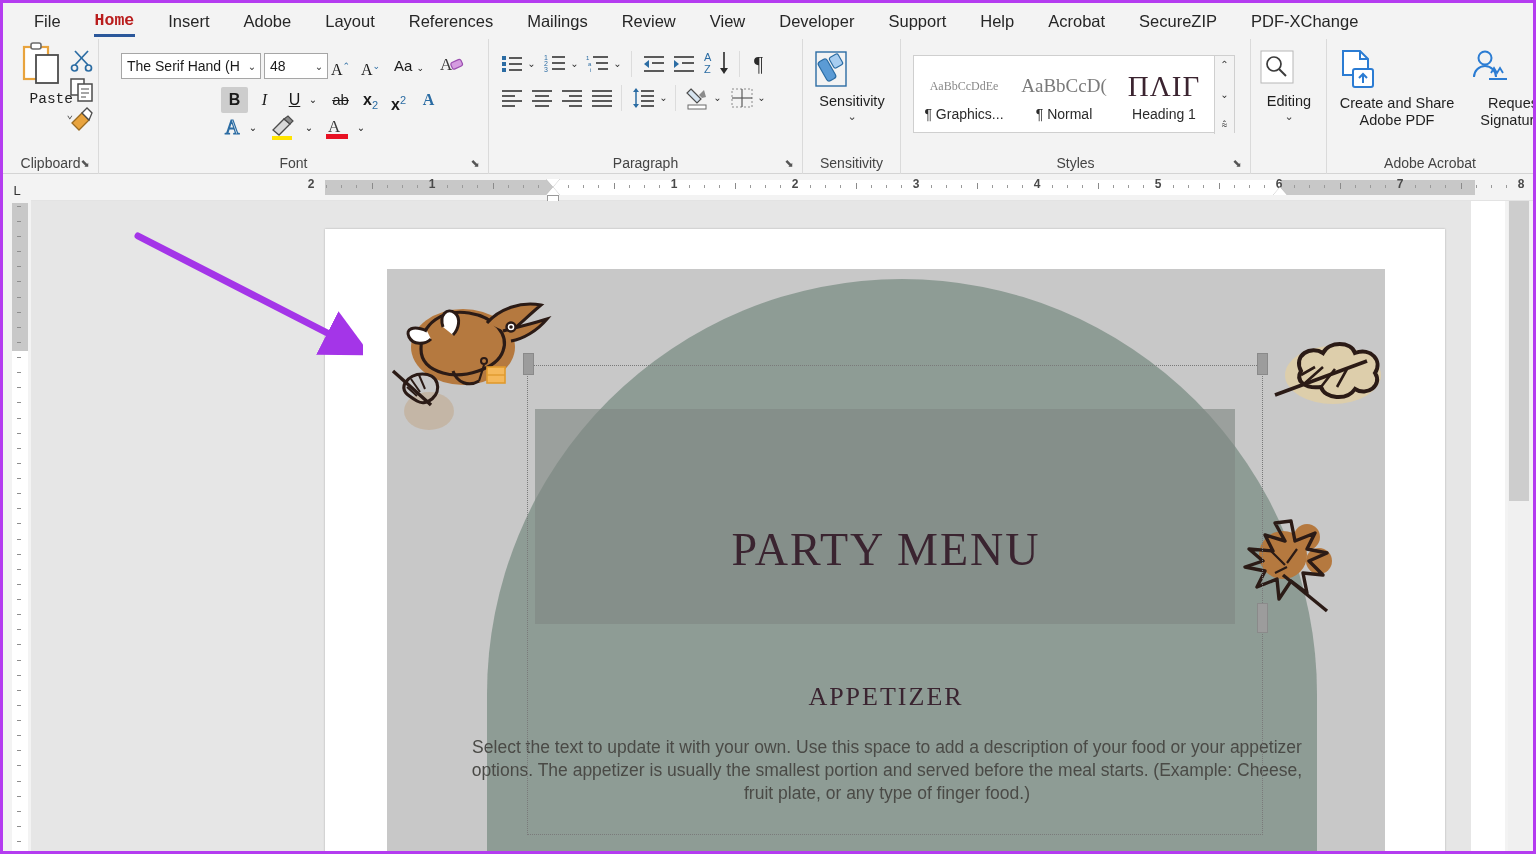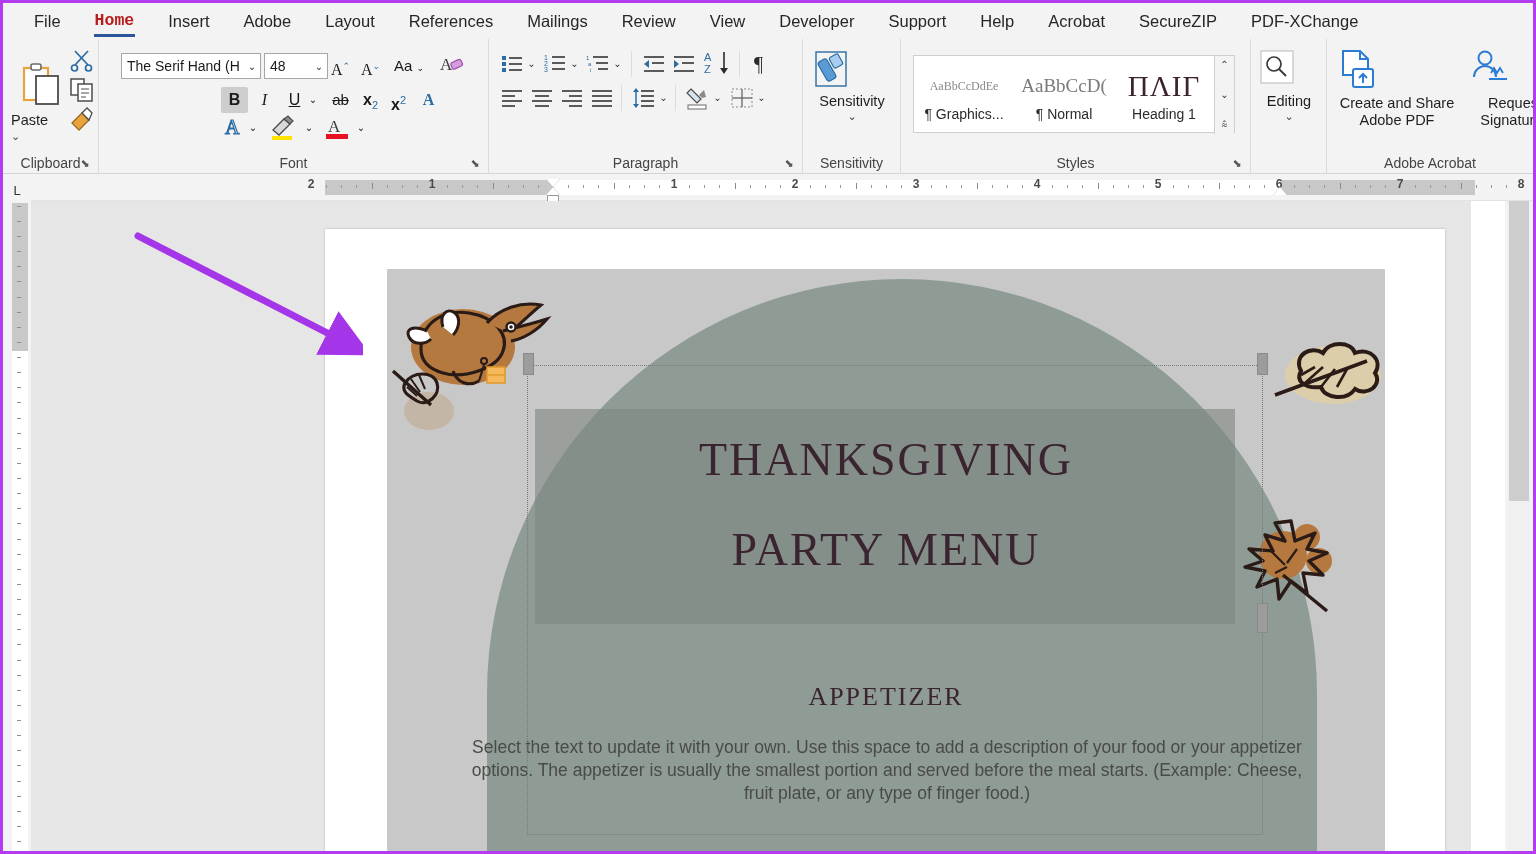--- a/index.html
+++ b/index.html
@@ -44,22 +44,23 @@
     position: absolute; bottom: 3px; left: 0; width: 100%;
     text-align: center; font-size: 14px; color: #444;
   }
   .dialog-launcher {
     position: absolute; bottom: 4px; width: 14px; height: 14px;
     font-size: 11px; color: #555; line-height: 14px; text-align: center;
   }
 
   
   .paste-btn {
-    position: absolute; left: 8px; top: 21px; width: 62px; height: 112px;
-    text-align: left;
+    position: absolute; left: 8px; top: 0; width: 62px; height: 112px;
+    text-align: right;
+    font-family: Liberation Mono, monospace;
   }
   .paste-label { font-size: 14.5px; color: #1f1f1f; margin-top: 2px; }
   .chev { font-size: 11px; color: #444; line-height: 12px; }
   .mini-ico {
     position: absolute; width: 30px; height: 28px;
   }
 
   
   .fontbox {
     position: absolute; display: flex; background: #fff;
@@ -759,21 +760,20 @@
             <circle cx="48" cy="42" r="24" fill="#b5793f"></circle>
             <path d="M40 10 L50 28 L30 22 L38 38 L14 36 L28 48 L10 54 L30 58 L22 74
                      L42 66 L44 86 L56 68 L72 80 L68 60 L88 62 L74 48 L92 40
                      L72 36 L80 20 L60 28 L56 8 Z" fill="none" stroke="#2b1b16" stroke-width="3.4" stroke-linejoin="round"></path>
             <path d="M48 62 L92 98" stroke="#2b1b16" stroke-width="3.4" fill="none"></path>
             <path d="M36 38 L50 52 M62 36 L52 50 M40 60 L52 54" stroke="#2b1b16" stroke-width="2.2" fill="none"></path>
           </svg>
         </span>
 
         <div class="title-band"></div>
-        <div class="menu-title" style="top:168px;">THANKSGIVING</div>
         <div class="menu-title" style="top:258px;">PARTY MENU</div>
 
         <div class="section-head" style="top:413px;">APPETIZER</div>
         <div class="body-text" style="left:80px;top:467px;width:840px;">Select the text to update it with your own. Use this space to add a description of your food or your appetizer options. The appetizer is usually the smallest portion and served before the meal starts. (Example: Cheese, fruit plate, or any type of finger food.)</div>
 
       </div>
     </div>
 
     <div class="textbox-sel" style="left:496px;top:164px;width:736px;height:470px;"></div>
     <span class="handle" style="left:492px;top:152px;"></span>

